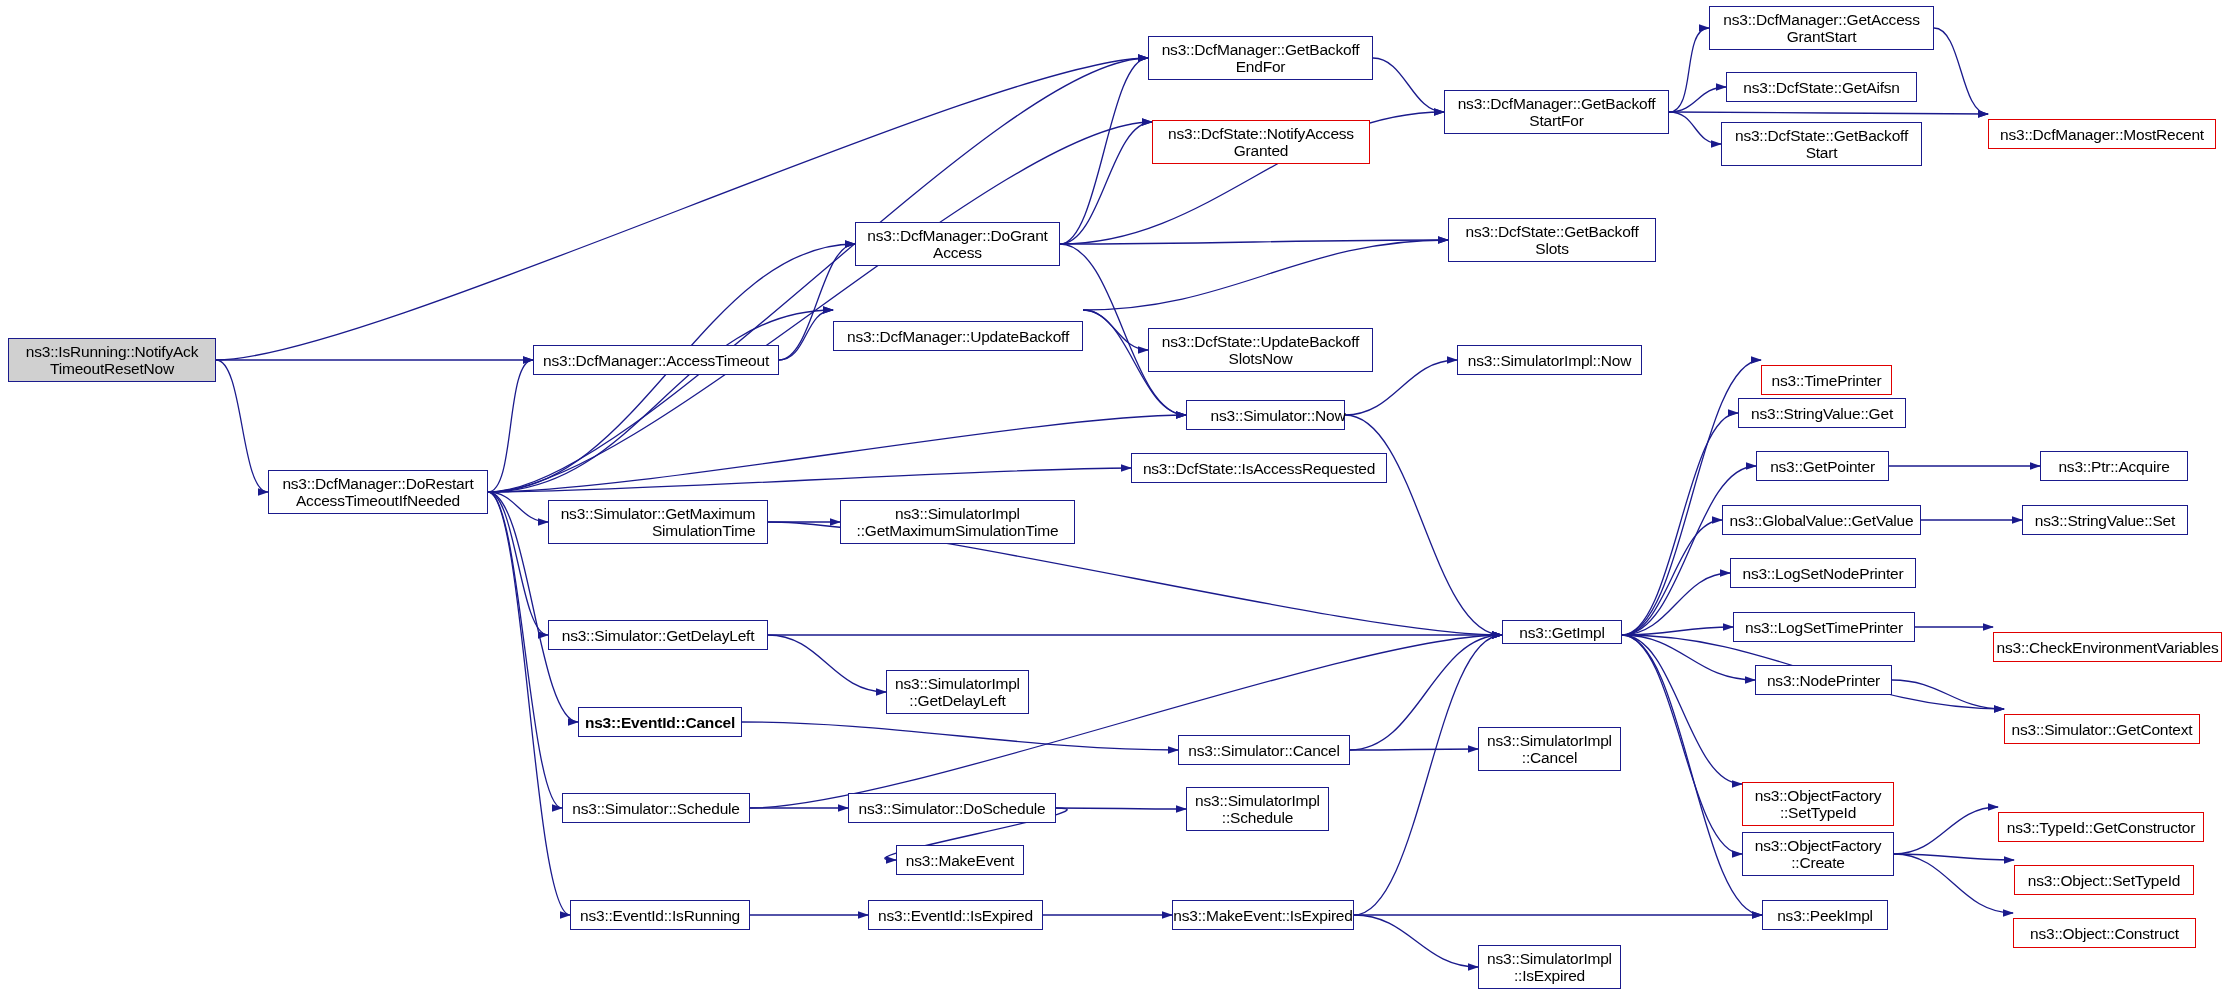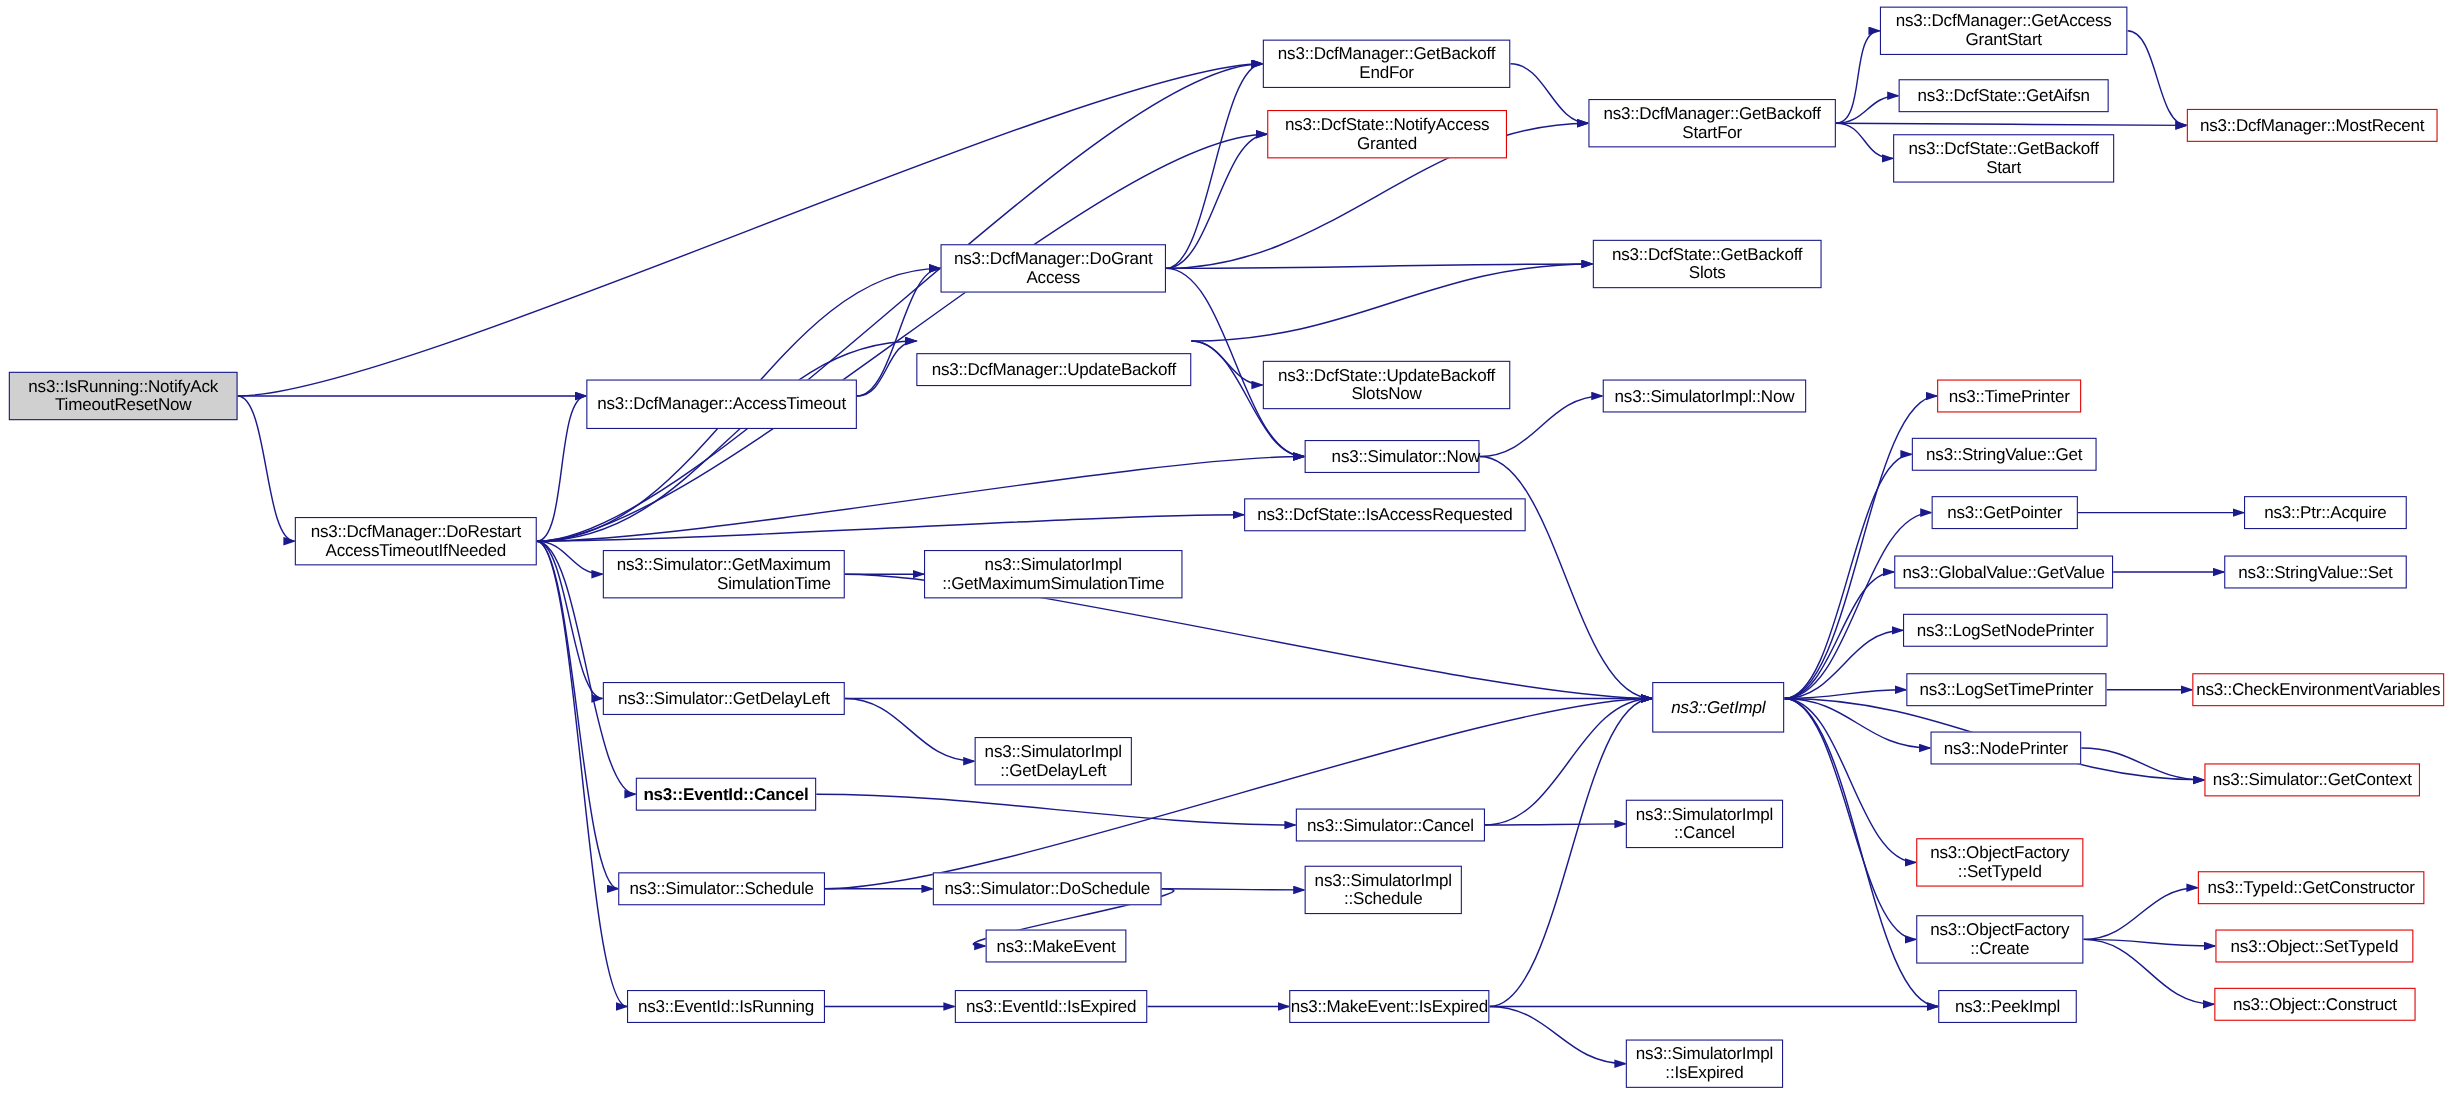--- a/index.html
+++ b/index.html
@@ -33,20 +33,21 @@
     display: flex;
     align-items: center;
     justify-content: center;
     text-align: center;
     white-space: pre-line;
     padding: 1px 3px;
     letter-spacing: -0.2px;
   }
   .node.red {
     border-color: #e00000;
+    margin-top: 20px;
   }
   .node.root {
     background: #d0d0d0;
     border-color: #1a1a8c;
   }
 </style>
 </head>
 <body>
 
 <div id="canvas">
@@ -124,21 +125,21 @@
         <path d="M1894,854 C1940.8,854 1951.2,807 1998,807" marker-end="url(#arrow)"></path>
         <path d="M1894,854 C1948,854 1960,860 2014,860" marker-end="url(#arrow)"></path>
         <path d="M1894,854 C1947.55,854 1959.45,913 2013,913" marker-end="url(#arrow)"></path>
       </g>
   </svg>
   <div id="nodes">
       <div class="node root" style="left: 8px; top: 338px; width: 208px; height: 44px;">ns3::IsRunning::NotifyAck
 TimeoutResetNow</div>
       <div class="node" style="left: 268px; top: 470px; width: 220px; height: 44px;">ns3::DcfManager::DoRestart
 AccessTimeoutIfNeeded</div>
-      <div class="node" style="left: 533px; top: 345px; width: 246px; height: 45px;">ns3::DcfManager::AccessTimeout</div>
+      <div class="node" style="left: 533px; top: 345px; width: 246px; height: 30px;">ns3::DcfManager::AccessTimeout</div>
       <div class="node" style="left: 833px; top: 295px; width: 250px; height: 30px; margin-top: 26px;">ns3::DcfManager::UpdateBackoff</div>
       <div class="node" style="left: 855px; top: 222px; width: 205px; height: 44px;">ns3::DcfManager::DoGrant
 Access</div>
       <div class="node" style="left: 1148px; top: 36px; width: 225px; height: 44px;">ns3::DcfManager::GetBackoff
 EndFor</div>
       <div class="node red" style="left: 1152px; top: 100px; width: 218px; height: 44px;">ns3::DcfState::NotifyAccess
 Granted</div>
       <div class="node" style="left: 1444px; top: 90px; width: 225px; height: 44px;">ns3::DcfManager::GetBackoff
 StartFor</div>
       <div class="node" style="left: 1709px; top: 6px; width: 225px; height: 44px;">ns3::DcfManager::GetAccess
@@ -168,21 +169,21 @@
       <div class="node" style="left: 562px; top: 793px; width: 188px; height: 30px;">ns3::Simulator::Schedule</div>
       <div class="node" style="left: 848px; top: 793px; width: 208px; height: 30px;">ns3::Simulator::DoSchedule</div>
       <div class="node" style="left: 1186px; top: 787px; width: 143px; height: 44px;">ns3::SimulatorImpl
 ::Schedule</div>
       <div class="node" style="left: 896px; top: 845px; width: 128px; height: 30px;">ns3::MakeEvent</div>
       <div class="node" style="left: 570px; top: 900px; width: 180px; height: 30px;">ns3::EventId::IsRunning</div>
       <div class="node" style="left: 868px; top: 900px; width: 175px; height: 30px;">ns3::EventId::IsExpired</div>
       <div class="node" style="left: 1172px; top: 900px; width: 182px; height: 30px;">ns3::MakeEvent::IsExpired</div>
       <div class="node" style="left: 1478px; top: 945px; width: 143px; height: 44px;">ns3::SimulatorImpl
 ::IsExpired</div>
-      <div class="node" style="left: 1502px; top: 620px; width: 120px; height: 46px; font-style: italic;">ns3::GetImpl</div>
+      <div class="node" style="left: 1502px; top: 620px; width: 120px; height: 24px;">ns3::GetImpl</div>
       <div class="node red" style="left: 1761px; top: 345px; width: 131px; height: 30px;">ns3::TimePrinter</div>
       <div class="node" style="left: 1738px; top: 398px; width: 168px; height: 30px;">ns3::StringValue::Get</div>
       <div class="node" style="left: 1756px; top: 451px; width: 133px; height: 30px;">ns3::GetPointer</div>
       <div class="node" style="left: 2040px; top: 451px; width: 148px; height: 30px;">ns3::Ptr::Acquire</div>
       <div class="node" style="left: 1722px; top: 505px; width: 199px; height: 30px;">ns3::GlobalValue::GetValue</div>
       <div class="node" style="left: 2022px; top: 505px; width: 166px; height: 30px;">ns3::StringValue::Set</div>
       <div class="node" style="left: 1730px; top: 558px; width: 186px; height: 30px;">ns3::LogSetNodePrinter</div>
       <div class="node" style="left: 1733px; top: 612px; width: 182px; height: 30px;">ns3::LogSetTimePrinter</div>
       <div class="node red" style="left: 1993px; top: 612px; width: 229px; height: 30px;">ns3::CheckEnvironmentVariables</div>
       <div class="node" style="left: 1755px; top: 665px; width: 137px; height: 30px;">ns3::NodePrinter</div>

